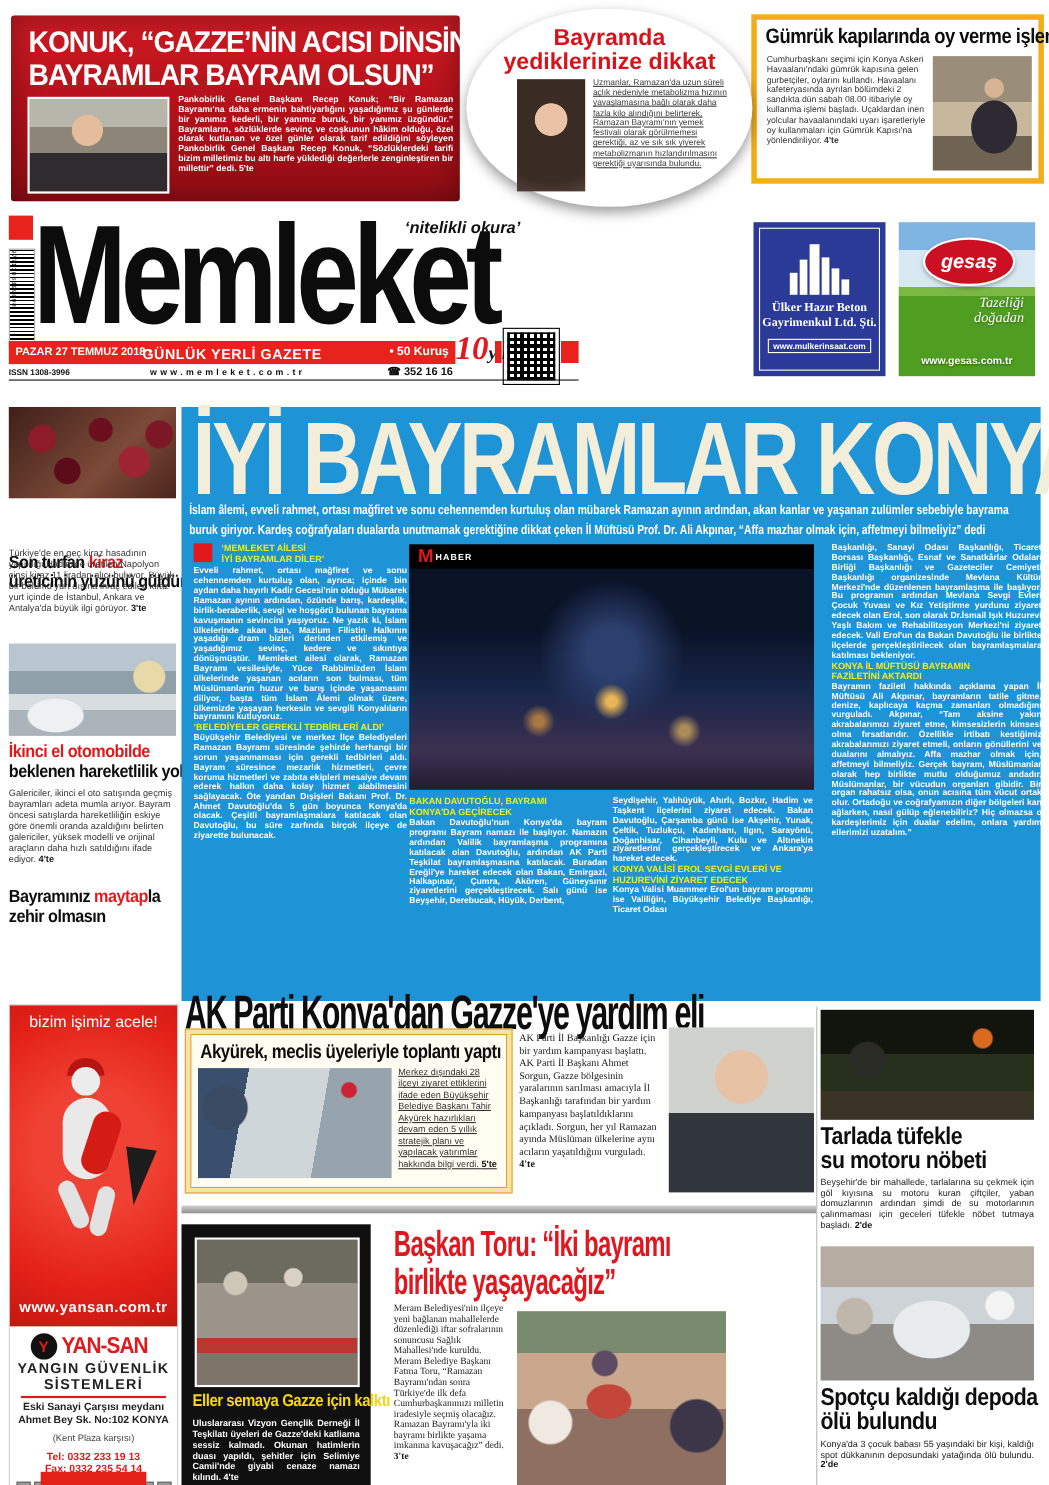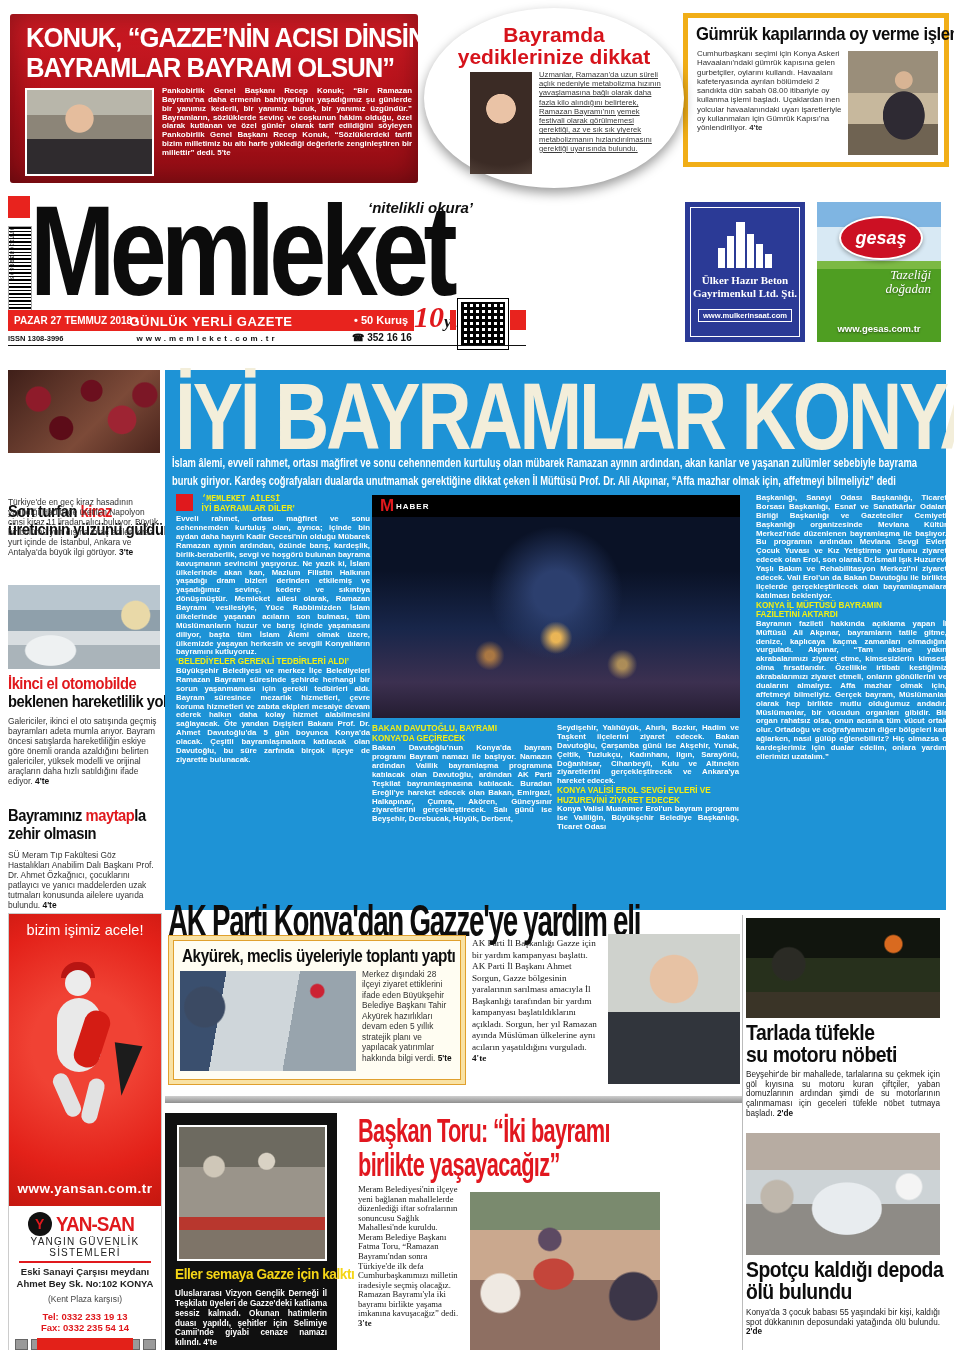--- a/index.html
+++ b/index.html
@@ -50,21 +50,21 @@
   .gesas-url{color:#fff;font-weight:bold;font-size:9.5px;text-shadow:0 1px 2px rgba(0,0,0,.5);}
   
   .lc-title{font-weight:900;font-size:16px;letter-spacing:-0.5px;line-height:1.0;color:#0d0d0d;}
   .lc-red{color:#e0191d;}
   .lc-body{font-size:8.4px;color:#333;line-height:1.2;}
   
   .yansan-red{background:radial-gradient(circle at 50% 45%,#f04234 0 30%,#e32119 70%,#c4170f);}
   .ys-tag{color:#fff;font-size:14.5px;text-align:center;}
   .ys-url{color:#fff;font-weight:bold;font-size:13.5px;text-align:center;letter-spacing:.5px;}
   .ys-brand{color:#e0191d;font-weight:900;font-size:21px;letter-spacing:-1px;}
-  .ys-sub{font-weight:normal;font-size:10px;letter-spacing:1.2px;color:#222;}
+  .ys-sub{font-weight:bold;font-size:13px;letter-spacing:1.2px;color:#222;}
   .ys-adr{font-weight:bold;font-size:9.5px;color:#222;line-height:1.25;}
   .ys-pl{font-size:8.5px;color:#444;}
   .ys-tel{color:#e0191d;font-weight:bold;font-size:9.5px;line-height:1.2;}
   .ys-icons{display:flex;gap:3px;justify-content:center;}
   .ys-icons i{width:11px;height:9px;background:#9a9a9a;display:block;border:1px solid #666;}
   .ys-man-head{position:absolute;width:26px;height:26px;border-radius:50%;background:#ececec;}
   .ys-helmet{position:absolute;width:34px;height:16px;border-radius:17px 17px 0 0;background:#b81512;}
   .ys-body{position:absolute;width:44px;height:74px;border-radius:22px;background:#e9e9e9;}
   .ys-ext{position:absolute;width:26px;height:58px;border-radius:12px;background:#d41c14;transform:rotate(18deg);}
   .ys-cone{position:absolute;width:0;height:0;border-left:14px solid transparent;border-right:14px solid transparent;border-top:52px solid #1c1c1c;transform:rotate(8deg);}
@@ -79,21 +79,21 @@
   .mband{position:absolute;left:0;top:0;right:0;height:22px;background:#000;}
   .m-m{color:#e0191d;font-weight:900;font-size:17px;}
   .m-haber{color:#fff;font-weight:900;font-size:8px;letter-spacing:1px;}
   
   .ph{position:absolute;}
   
   .ak-h{font-weight:900;font-size:44px;letter-spacing:-2px;color:#0d0d0d;}
   .akybox{background:#f9e2a4;border:1px solid #e0a02e;}
   .akybox-in{position:absolute;left:4px;top:4px;right:4px;bottom:4px;background:#fffdf2;border:1px solid #e0a02e;}
   .aky-t{font-weight:900;font-size:18px;letter-spacing:-0.5px;color:#0d0d0d;}
-  .aky-b{font-size:8.3px;color:#333;line-height:1.26;}
+  .aky-b{font-size:8.3px;color:#333;line-height:1.26;text-decoration:underline;}
   .serif-b{font-family:"Liberation Serif",serif;font-size:9.2px;line-height:1.25;color:#1a1a1a;}
   .toru-serif{font-family:"Liberation Serif",serif;font-size:8.7px;line-height:1.1;color:#1a1a1a;}
   .toru-h{font-weight:900;font-size:33px;letter-spacing:-1px;color:#e1171f;}
   .eller{background:#101010;}
   .eller-t{color:#f5d516;font-weight:900;font-size:15.5px;letter-spacing:-0.5px;}
   .eller-b{color:#fff;font-weight:bold;font-size:8.2px;line-height:1.2;}
   .eller-b .pref{color:#fff;}
   
   .rc-title{font-weight:900;font-size:22px;letter-spacing:-0.5px;line-height:.98;color:#0d0d0d;}
   .rc-body{font-size:8.2px;color:#222;line-height:1.18;}
@@ -196,24 +196,20 @@
     <div class="lc-title cond" style="transform:scaleX(.92);margin-top:2px;">beklenen hareketlilik yok</div>
   </div>
   <div class="abs lc-body" style="left:8px;top:716px;width:152px;">
     <span>Galericiler, ikinci el oto satışında geçmiş bayramları adeta mumla arıyor. Bayram öncesi satışlarda hareketliliğin eskiye göre önemli oranda azaldığını belirten galericiler, yüksek modelli ve orijinal araçların daha hızlı satıldığını ifade ediyor.</span>
     <b class="pref">4'te</b>
   </div>
 
   <div class="abs" style="left:8px;top:808px;">
     <div class="lc-title cond" style="transform:scaleX(.92);"><span>Bayramınız </span><span class="lc-red">maytap</span><span>la</span></div>
     <div class="lc-title cond" style="transform:scaleX(.92);margin-top:2px;">zehir olmasın</div>
-  </div>
-  <div class="abs lc-body" style="left:8px;top:850px;width:152px;">
-    <span>SÜ Meram Tıp Fakültesi Göz Hastalıkları Anabilim Dalı Başkanı Prof. Dr. Ahmet Özkağnıcı, çocuklarını patlayıcı ve yanıcı maddelerden uzak tutmaları konusunda ailelere uyarıda bulundu.</span>
-    <b class="pref">4'te</b>
   </div>
 
   <div class="abs" style="left:8px;top:913px;width:152px;height:437px;background:#fff;border:1px solid #ccc;">
     <div class="abs yansan-red" style="left:0;top:0;width:152px;height:292px;">
       <div class="ys-tag" style="position:absolute;left:0;top:8px;width:152px;">bizim işimiz acele!</div>
       <div>
         <div class="ys-helmet" style="left:52px;top:48px;"></div>
         <div class="ys-man-head" style="left:56px;top:56px;"></div>
         <div class="ys-body" style="left:48px;top:84px;"></div>
         <div class="ys-ext" style="left:70px;top:96px;"></div>
@@ -252,21 +248,21 @@
 
   <div class="abs blue" style="left:165px;top:370px;width:781px;height:540px;">
     <div class="abs big-h cond" style="left:10px;top:6px;transform:scaleX(.8);">İYİ BAYRAMLAR KONYA</div>
     <div class="abs sub-h cond" style="left:7px;top:86px;transform:scaleX(.78);">İslam âlemi, evveli rahmet, ortası mağfiret ve sonu cehennemden kurtuluş olan mübarek Ramazan ayının ardından, akan kanlar ve yaşanan zulümler sebebiyle bayrama</div>
     <div class="abs sub-h cond" style="left:7px;top:104px;transform:scaleX(.78);">buruk giriyor.  Kardeş coğrafyaları dualarda unutmamak gerektiğine dikkat çeken İl Müftüsü Prof. Dr. Ali Akpınar, “Affa mazhar olmak için, affetmeyi bilmeliyiz” dedi</div>
 
     <div class="abs" style="left:11px;top:124px;width:194px;">
       <div>
         <span class="redsq"></span>
         <span style="display:inline-block;vertical-align:top;">
-          <span class="b-sub" style="display:block;font-family:Liberation Mono, monospace;">‘MEMLEKET AİLESİ</span>
+          <span class="b-sub" style="display:block;">‘MEMLEKET AİLESİ</span>
           <span class="b-sub" style="display:block;">İYİ BAYRAMLAR DİLER’</span>
         </span>
       </div>
       <div class="b-txt jt" style="margin-top:2px;">Evveli rahmet, ortası mağfiret ve sonu cehennemden kurtuluş olan, ayrıca; içinde bin aydan daha hayırlı Kadir Gecesi'nin olduğu Mübarek Ramazan ayının ardından, özünde barış, kardeşlik, birlik-beraberlik, sevgi ve hoşgörü bulunan bayrama kavuşmanın sevincini yaşıyoruz. Ne yazık ki, İslam ülkelerinde akan kan, Mazlum Filistin Halkının yaşadığı dram bizleri derinden etkilemiş ve yaşadığımız sevinç, kedere ve sıkıntıya dönüşmüştür. Memleket ailesi olarak, Ramazan Bayramı vesilesiyle, Yüce Rabbimizden İslam ülkelerinde yaşanan acıların son bulması, tüm Müslümanların huzur ve barış içinde yaşamasını diliyor, başta tüm İslam Âlemi olmak üzere, ülkemizde yaşayan herkesin ve sevgili Konyalıların bayramını kutluyoruz.</div>
       <div class="b-sub">‘BELEDİYELER GEREKLİ TEDBİRLERİ ALDI’</div>
       <div class="b-txt jt">Büyükşehir Belediyesi ve merkez İlçe Belediyeleri Ramazan Bayramı süresinde şehirde herhangi bir sorun yaşanmaması için gerekli tedbirleri aldı. Bayram süresince mezarlık hizmetleri, çevre koruma hizmetleri ve zabıta ekipleri mesaiye devam ederek halkın daha kolay hizmet alabilmesini sağlayacak. Öte yandan Dışişleri Bakanı Prof. Dr. Ahmet Davutoğlu'da 5 gün boyunca Konya'da olacak. Çeşitli bayramlaşmalara katılacak olan Davutoğlu, bu süre zarfında birçok ilçeye de ziyarette bulunacak.</div>
     </div>
 
     <div class="abs ph" style="left:207px;top:125px;width:368px;height:223px;background:radial-gradient(circle at 50% 64%,rgba(255,195,85,.9) 0 2%,transparent 7%),radial-gradient(circle at 32% 72%,rgba(255,170,60,.6) 0 1.5%,transparent 5%),radial-gradient(circle at 68% 76%,rgba(255,205,95,.6) 0 1.5%,transparent 5%),radial-gradient(circle at 50% 44%,#2c3f6e 0 10%,transparent 30%),linear-gradient(180deg,#0a1226 0 34%,#18264a 60%,#3c3050 84%,#241c31);">
       <div class="mband">

